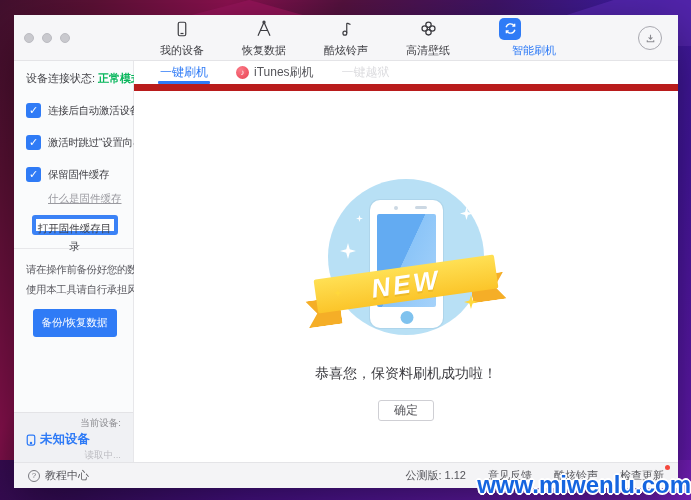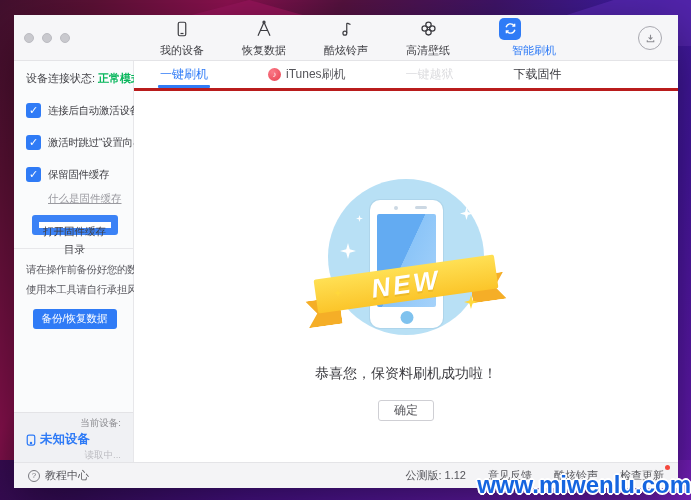--- a/index.html
+++ b/index.html
@@ -48,35 +48,35 @@
   .sidebar { width:120px; flex:0 0 120px; background:#fafbfc; border-right:1px solid #e7e7ea;
              display:flex; flex-direction:column; font-size:11px; }
   .side-main { flex:1; padding:10px 10px 0 12px; }
   .status-line { color:#45454a; white-space:nowrap; }
   .status-line .green { color:#07b65b; font-weight:bold; margin-left:3px; }
   .chk-row { display:flex; align-items:center; margin-top:17px; color:#3f3f44; }
   .chk { width:15px; height:15px; border-radius:3px; background:#2f7bf6; color:#fff; font-size:11px;
          display:flex; align-items:center; justify-content:center; margin-right:7px; flex:0 0 15px; cursor:pointer; }
   .chk-lbl { white-space:nowrap; font-size:10.5px; letter-spacing:-.3px; }
   .fw-link { display:inline-block; margin:10px 0 0 22px; color:#9a9aa0; text-decoration:underline; cursor:pointer; font-size:10.5px; }
-  .side-btn { display:block; width:86px; margin:9px auto 0; height:20px; background:#fff; border:7px solid #3b82f6;
+  .side-btn { display:block; width:86px; margin:9px auto 0; height:20px; background:#fff; border:4px solid #3b82f6;
               border-radius:3px; font-size:10.5px; color:#3f3f44; text-align:center; line-height:18px; cursor:pointer;
               font-family:inherit; }
   .side-divider { height:1px; background:#e7e7ea; margin:13px -10px 0 -12px; }
   .warn { margin-top:10px; color:#5c5c62; font-size:10.5px; line-height:20px; text-align:center; letter-spacing:-.4px; white-space:nowrap;}
-  .backup-btn { display:block; width:84px; margin:10px auto 0; height:20px; background:#2f7bf6; border:none;
+  .backup-btn { display:block; width:84px; margin:10px auto 0; height:28px; background:#2f7bf6; border:none;
                 border-radius:3px; color:#fff; font-size:10.5px; cursor:pointer; font-family:inherit; }
   .device-box { flex:0 0 44px; background:#f0f1f4; border-top:1px solid #e3e3e6; padding:4px 12px 0;text-align:right; }
   .dev-lbl { color:#8a8a8e; font-size:9.5px; }
   .dev-name { color:#2f7bf6; font-weight:bold; font-size:12.5px; margin-top:1px; display:flex; align-items:center; gap:4px;}
   .dev-status { color:#bcbcc1; font-size:9.5px; margin-top:1px; }
 
   
   .main-col { flex:1; display:flex; flex-direction:column; background:#fff; min-width:0; }
-  .tab-row { height:30px; flex:0 0 30px; border-bottom:3px solid #b91c1c; display:flex; align-items:stretch; padding-left:12px;gap:32px; }
+  .tab-row { height:30px; flex:0 0 30px; border-bottom:7px solid #b91c1c; display:flex; align-items:stretch; padding-left:12px; }
   .tab { padding:0 14px; font-size:12px; color:#55555a; display:flex; align-items:center; gap:5px; cursor:pointer;
          position:relative; white-space:nowrap; }
   .tab.active { color:#2f7bf6; }
   .tab.active::after { content:""; position:absolute; left:12px; right:12px; bottom:0; height:3px; background:#2f7bf6; border-radius:1px;}
   .tab.disabled { color:#dcdcdf; cursor:default; }
   .tab.dark { color:#3c3c41; }
   .itunes-ic { width:13px; height:13px; border-radius:50%; background:radial-gradient(circle at 35% 30%,#fb7a88,#e8404f);
                color:#fff; font-size:8px; display:flex; align-items:center; justify-content:center; }
 
   
@@ -254,23 +254,20 @@
         <div class="tab active">
           <span>一键刷机</span>
         </div>
         <div class="tab">
           <span class="itunes-ic">♪</span>
           <span>iTunes刷机</span>
         </div>
         <div class="tab disabled">
           <span>一键越狱</span>
         </div>
-        <div class="tab dark">
-          <span>下载固件</span>
-        </div>
       </div>
 
       <div class="content">
         <div class="illu-wrap">
           <div class="circle"></div>
           <span class="sp sp-a"></span>
           <span class="sp sp-b"></span>
           <span class="sp sp-c"></span>
           <div class="phone">
             <div class="screen"></div>

